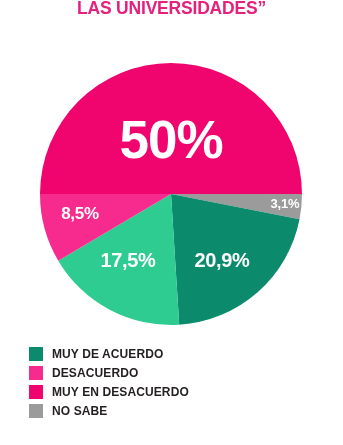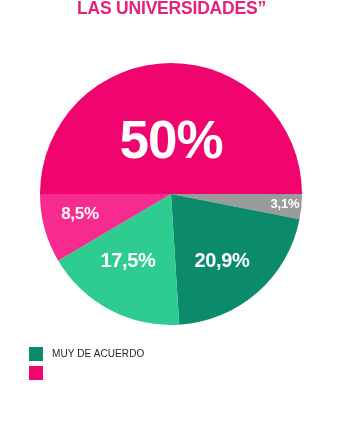--- a/index.html
+++ b/index.html
@@ -73,22 +73,22 @@
     height: 17px;
     margin-bottom: 2px;
   }
   .legend-swatch {
     width: 14px;
     height: 14px;
     flex: 0 0 14px;
     margin-right: 9px;
   }
   .legend-label {
-    font-size: 10px;
-    font-weight: normal;
+    font-size: 12px;
+    font-weight: bold;
     color: #231f20;
     letter-spacing: 0.1px;
     white-space: nowrap;
     line-height: 10px;
     text-align: center;
   }
 </style>
 </head>
 <body>
 
@@ -114,15 +114,24 @@
       </g>
   </svg>
 </div>
 
 <div id="legend">
     <div class="legend-row">
       <span class="legend-swatch" style="background: rgb(11, 138, 108);"></span>
       <span class="legend-label">MUY DE ACUERDO</span>
     </div>
     <div class="legend-row">
+      <span class="legend-swatch" style="background: rgb(247, 42, 142);"></span>
+      <span class="legend-label">DESACUERDO</span>
+    </div>
+    <div class="legend-row">
       <span class="legend-swatch" style="background: rgb(240, 4, 110);"></span>
+      <span class="legend-label">MUY EN DESACUERDO</span>
+    </div>
+    <div class="legend-row">
+      <span class="legend-swatch" style="background: rgb(155, 155, 155);"></span>
+      <span class="legend-label">NO SABE</span>
     </div>
   </div>
 
 </body></html>

